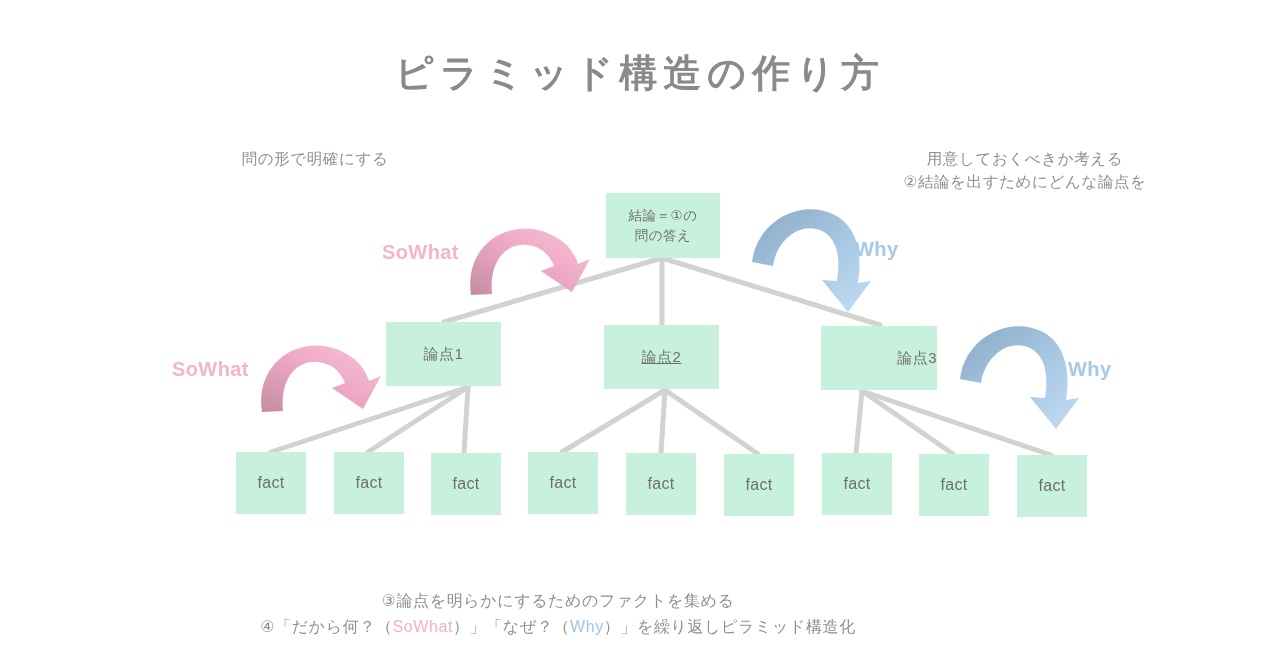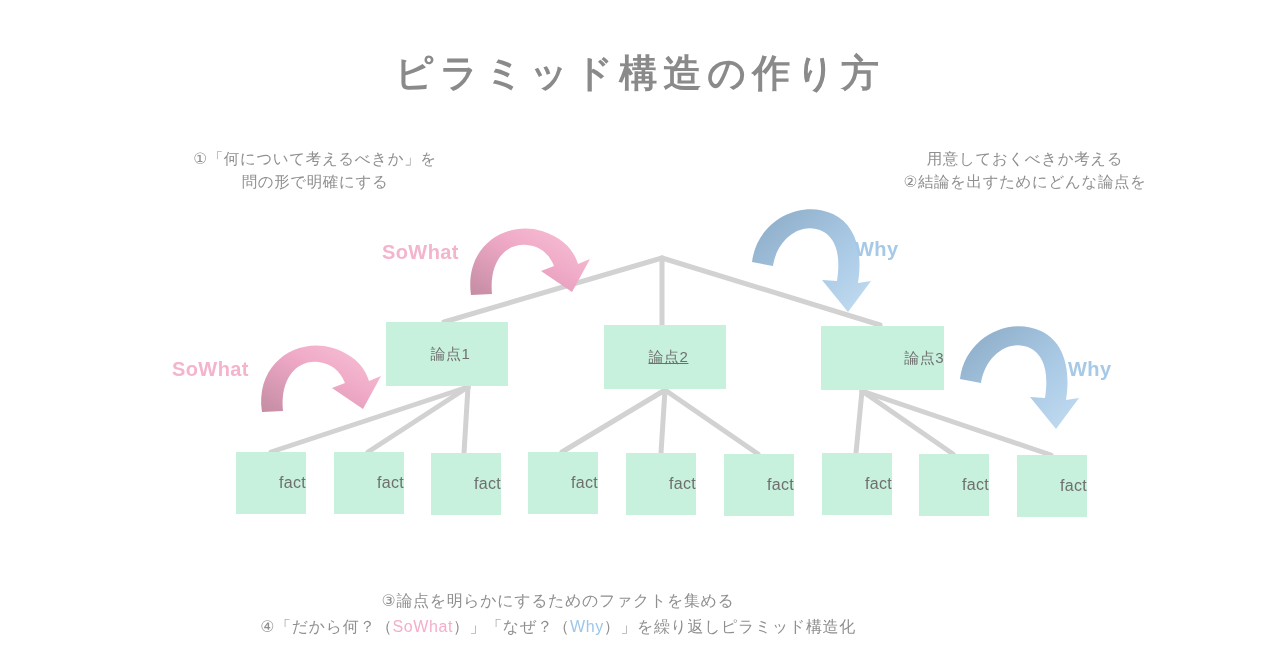--- a/index.html
+++ b/index.html
@@ -70,22 +70,22 @@
     display: flex;
     align-items: center;
     justify-content: center;
     text-align: center;
     font-size: 14px;
     line-height: 1.45;
     letter-spacing: 0.5px;
     white-space: nowrap;
   }
   .box.top { font-size: 13.5px; }
-  .box.mid { font-size: 15px; padding-left: 7px; }
-  .box.fact { font-size: 16px; letter-spacing: 0.3px; justify-content: flex-end; }
+  .box.mid { font-size: 15px; }
+  .box.fact { font-size: 16px; letter-spacing: 0.3px; }
 
   
   .arrow-label {
     position: absolute;
     font-size: 20px;
     font-weight: 700;
     letter-spacing: 0.4px;
     white-space: nowrap;
   }
   .arrow-label.pink { color: #f4b4cd; }
@@ -190,29 +190,34 @@
                L 1056 429
                L 1030 397
                L 1045 398
                C 1049 372, 1044 355, 1030 348
                C 1009 338, 985 356, 981 383
                Z" fill="url(#gradBlueB)"></path>
     </g>
   </svg>
 
   <div class="annot" id="annot-1">
-    <div>①「何について考えるべきか」を</div>
     <div>問の形で明確にする</div>
   </div>
 
   <div class="annot" id="annot-2">
     <div>用意しておくべきか考える</div>
     <div>②結論を出すためにどんな論点を</div>
   </div>
 
+  <div class="box top" style="left:606px; top:193px; width:114px; height:65px;">
+    <div>
+      <div>結論＝①の</div>
+      <div>問の答え</div>
+    </div>
+  </div>
 
   <div class="box mid" style="left:386px; top:322px; width:115px; height:64px;">
     <span>論点1</span>
   </div>
   <div class="box mid" style="left:604px; top:325px; width:115px; height:64px;text-decoration:underline;">
     <span>論点2</span>
   </div>
   <div class="box mid" style="left:821px; top:326px; width:116px; height:64px;justify-content:flex-end;">
     <span>論点3</span>
   </div>

